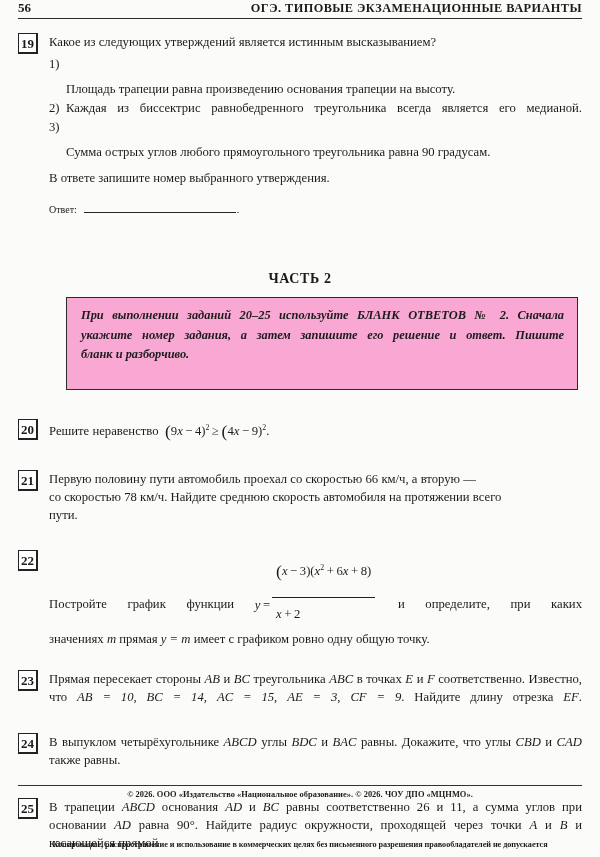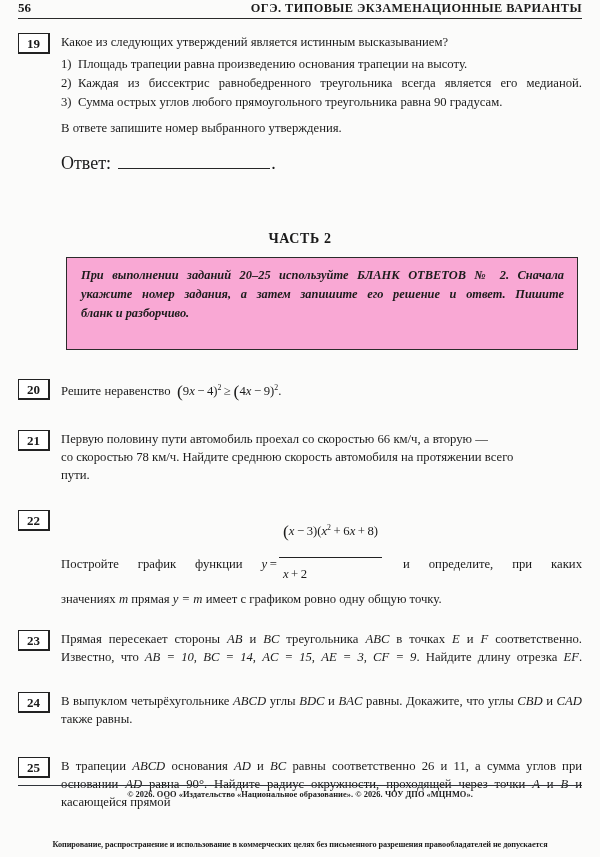--- a/index.html
+++ b/index.html
@@ -47,21 +47,21 @@
     border-top: 1.6px solid #2a2a2a;
     margin-top: 2px;
   }
   
   .task {
     display: flex;
     align-items: flex-start;
   }
   .numbox {
     flex: 0 0 auto;
-    width: 32px;
+    width: 20px;
     height: 21px;
     border: 1.2px solid #222;
     border-right-width: 2.4px;
     border-bottom-width: 2.4px;
     box-sizing: border-box;
     text-align: center;
     font-family: "Liberation Serif", serif;
     font-weight: bold;
     font-size: 13px;
     line-height: 19px;
@@ -69,21 +69,21 @@
     background: #fff;
   }
   .body-col {
     flex: 1 1 auto;
     font-size: 12.7px;
     line-height: 1.42;
     text-align: justify;
   }
   .body-col p { margin: 0; }
   .just { text-align: justify; text-align-last: justify; }
-  .plain { text-align: justify; text-align-last: left; }
+  .plain { text-align: justify; text-align-last: left; margin-top: 25px; }
   .enum {
     list-style: none;
     margin: 0;
     padding: 0;
   }
   .enum li {
     display: flex;
     text-align: justify;
     margin-bottom: 1px;
   }
@@ -92,21 +92,21 @@
   .gap4 { height: 4px; }
   .gap7 { height: 7px; }
   .gap10 { height: 10px; }
   .gap14 { height: 14px; }
   .gap22 { height: 22px; }
 
   
   .answer-row {
     display: flex;
     align-items: baseline;
-    font-size: 18px;
+    font-size: 10px;
   }
   .answer-line {
     display: inline-block;
     width: 152px;
     border-bottom: 1.5px solid #262626;
     margin: 0 1px 0 7px;
     height: 11px;
   }
   
   .note {

